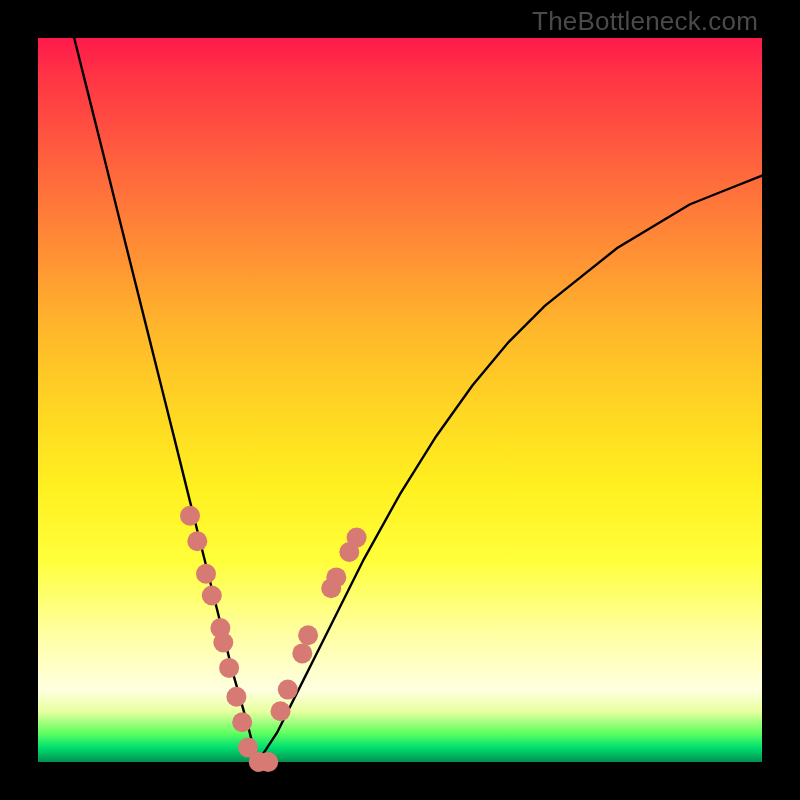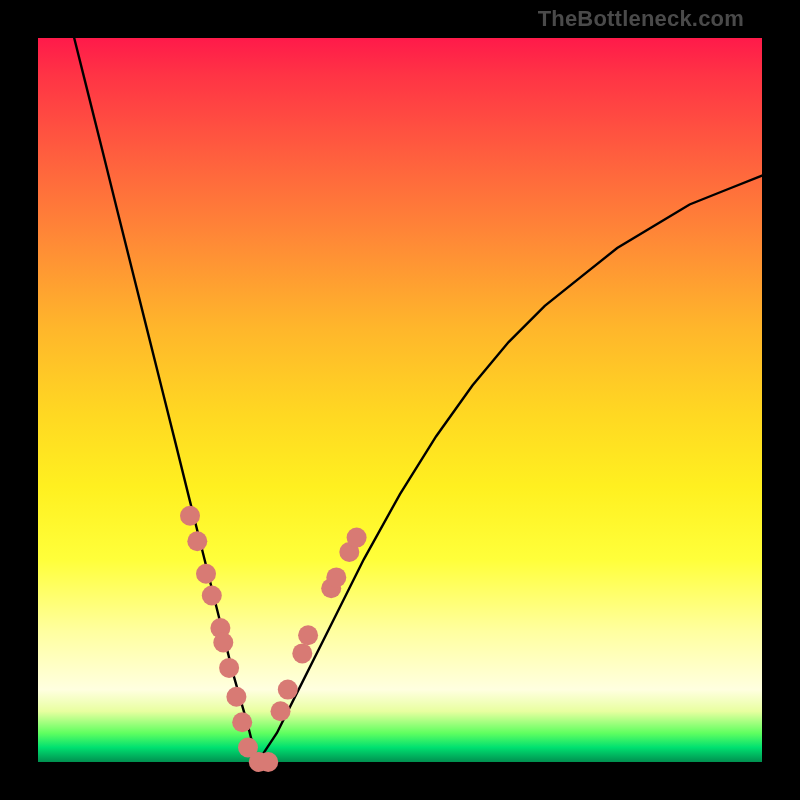--- a/index.html
+++ b/index.html
@@ -21,25 +21,25 @@
       #ffffa0 82%,
       #ffffe0 90%,
       #e8ffa0 93%,
       #60ff60 96%,
       #00e070 98%,
       #009050 100%
     );
   }
   #watermark {
     position: absolute;
-    right: 56px; top: 6px;
+    right: 42px; top: 6px;
     font-family: Arial, Helvetica, sans-serif;
-    font-size: 22px;
+    font-size: 26px;
     color: #4a4a4a;
-    font-weight: 700;
+    font-weight: 400;
     letter-spacing: 0.2px;
   }
   #curve-layer {
     position: absolute;
     left: 0; top: 0;
     width: 800px; height: 800px;
     pointer-events: none;
   }
 </style>
 </head>

